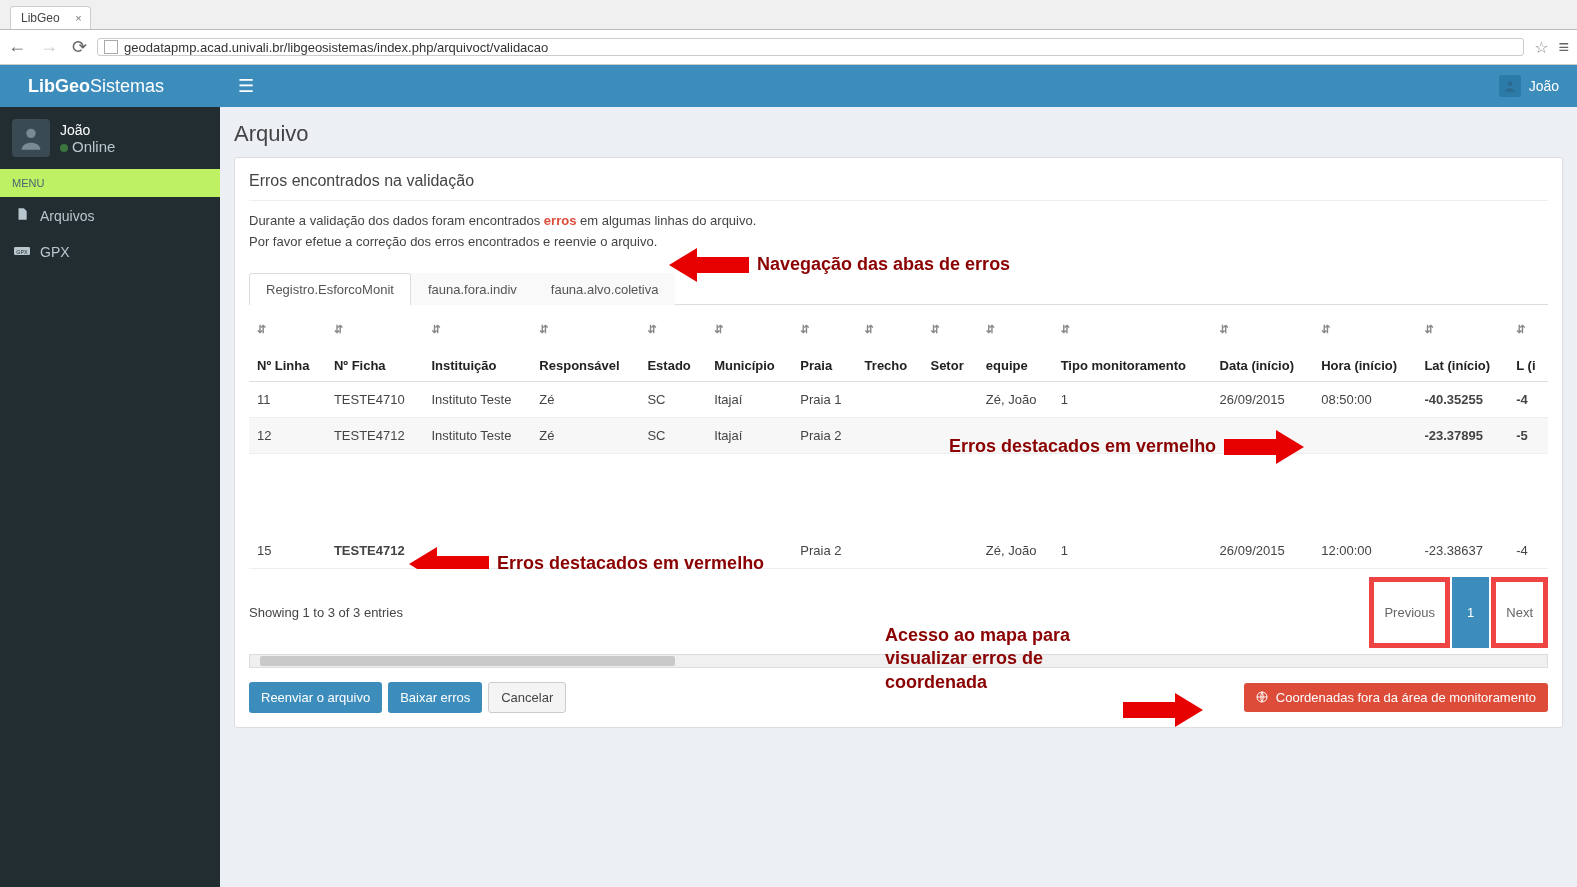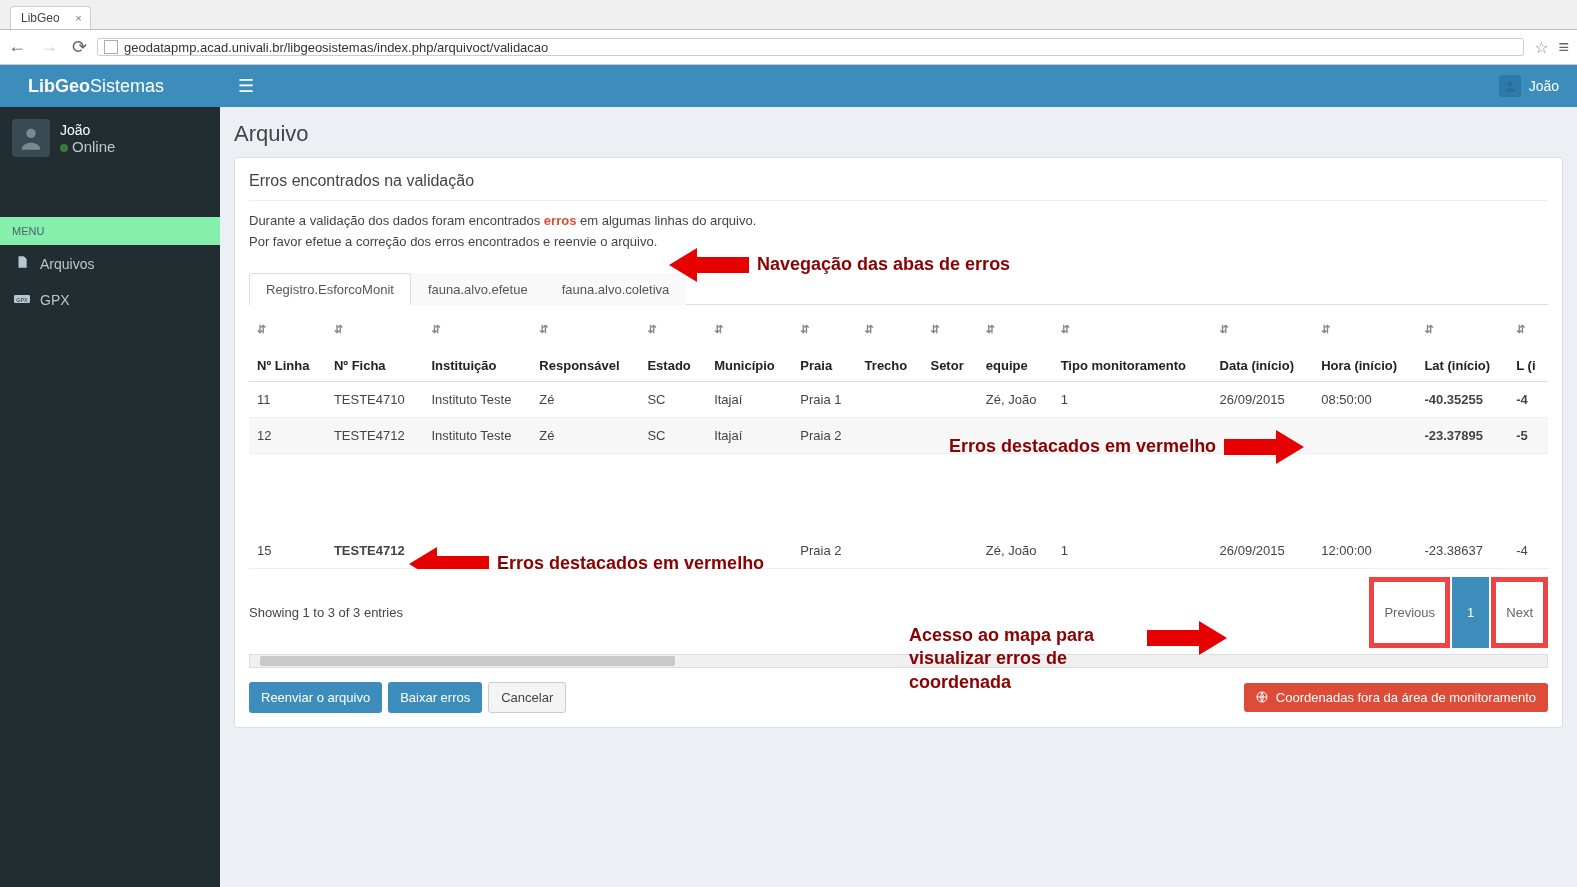--- a/index.html
+++ b/index.html
@@ -27,21 +27,21 @@
   .hamburger { font-size: 18px; cursor: pointer; }
   .user-top { display: flex; align-items: center; gap: 8px; font-size: 14px; }
   .user-top .avatar-small { width: 22px; height: 22px; background: #2c7aa8; border-radius: 3px; display: flex; align-items: center; justify-content: center; }
 
   .sidebar { width: 220px; background: #222d32; color: #b8c7ce; display: flex; flex-direction: column; }
   .user-panel { padding: 12px; display: flex; align-items: center; gap: 10px; }
   .user-avatar { width: 38px; height: 38px; background: #3a4a52; border-radius: 4px; display: flex; align-items: center; justify-content: center; color: #7a8a92; }
   .user-info .name { color: #fff; font-size: 14px; }
   .user-info .status { font-size: 15px; color: #b8c7ce; }
   .status-dot { width: 8px; height: 8px; background: #3c763d; border-radius: 50%; display: inline-block; margin-right: 4px; }
-  .menu-label { padding: 8px 12px; font-size: 11px; color: #4b646f; background: #86efac; margin-top: 48px; }
+  .menu-label { padding: 8px 12px; font-size: 11px; color: #4b646f; background: #bef264; }
   .sidebar-item { padding: 10px 14px; display: flex; align-items: center; gap: 10px; cursor: pointer; color: #b8c7ce; font-size: 14px; }
   .sidebar-icon { width: 16px; text-align: center; }
 
   .content { flex: 1; background: #ecf0f5; overflow: auto; padding: 14px; }
   .content h1 { font-size: 22px; font-weight: 400; color: #444; margin-bottom: 10px; }
 
   .box { background: #fff; border: 1px solid #ddd; border-radius: 3px; padding: 14px; }
   .box-title { font-size: 16px; color: #444; margin-bottom: 10px; border-bottom: 1px solid #eee; padding-bottom: 10px; }
   .info-text { font-size: 13px; color: #444; line-height: 1.6; margin-bottom: 20px; }
   .info-text .err-word { color: #dd4b39; font-weight: 700; }
@@ -166,21 +166,21 @@
     <div class="box rel">
       <div class="box-title">Erros encontrados na validação</div>
       <div class="info-text">
         <span>Durante a validação dos dados foram encontrados </span><span class="err-word">erros</span><span> em algumas linhas do arquivo.</span><br>
         <span>Por favor efetue a correção dos erros encontrados e reenvie o arquivo.</span>
       </div>
 
       <div class="tab-wrap rel">
         <div class="nav-tabs">
           <div class="nav-tab active"><span>Registro.EsforcoMonit</span></div>
-          <div class="nav-tab"><span>fauna.alvo.efetue</span></div>
+          <div class="nav-tab"><span>fauna.fora.indiv</span></div>
           <div class="nav-tab"><span>fauna.alvo.coletiva</span></div>
         </div>
         <div class="annotation" style="left: 420px; top: -22px;">
           <div class="arrow-red"></div>
           <span style="line-height:1.2;">Navegação das abas de erros</span>
         </div>
       </div>
 
       <div style="overflow-x: hidden; position: relative;">
         <table class="data">
@@ -293,20 +293,20 @@
         <button class="btn btn-danger">
           <span style="margin-right:4px;">
             <svg width="12" height="12" viewBox="0 0 24 24" fill="#fff" style="vertical-align:-1px;">
                 <circle cx="12" cy="12" r="10" fill="none" stroke="#fff" stroke-width="2"></circle>
                 <path d="M2 12h20M12 2c3 3 3 17 0 20M12 2c-3 3-3 17 0 20" stroke="#fff" stroke-width="2" fill="none"></path>
               </svg>
           </span>
           <span>Coordenadas fora da área de monitoramento</span>
         </button>
 
-        <div class="annotation" style="left: 660px; top: -58px; align-items: flex-start;">
+        <div class="annotation" style="left: 636px; top: -58px; align-items: flex-end;">
           <span style="line-height:1.3; max-width: 230px;">Acesso ao mapa para visualizar erros de coordenada</span>
           <div class="arrow-red right" style="margin-bottom:-30px;"></div>
         </div>
       </div>
     </div>
   </div>
 </div>
 
 </body></html>

